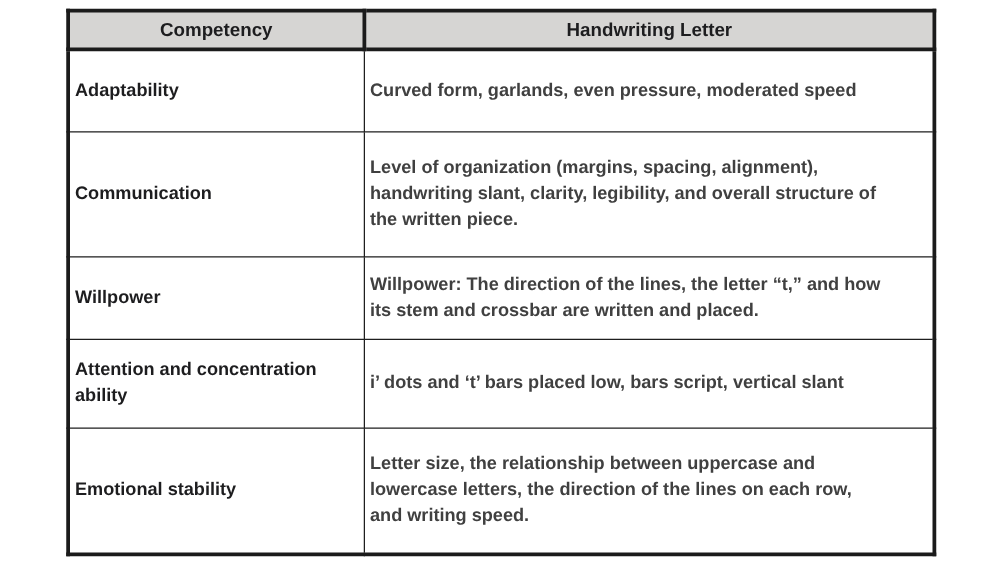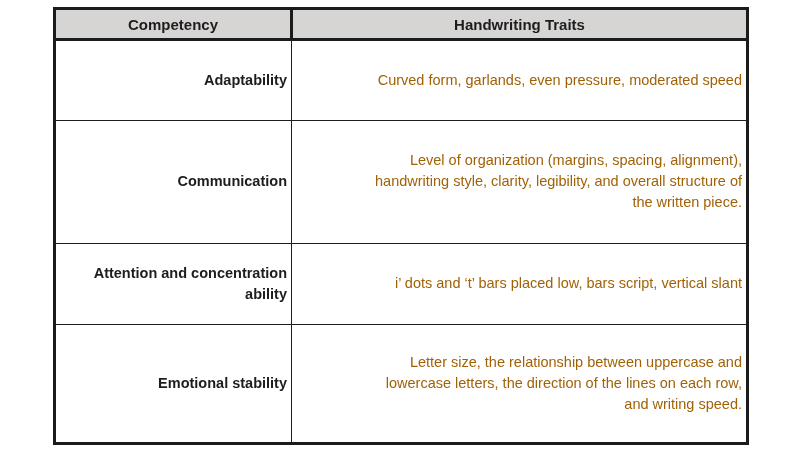--- a/index.html
+++ b/index.html
@@ -29,35 +29,35 @@
     border:3px solid #1b1b1b;
     font-size:15px;
     font-weight:bold;
     color:#1d1d1f;
     text-align:center;
     vertical-align:middle;
     padding:2px 19px;
   }
   td{
     border:1.5px solid #1e1e1e;
-    text-align:right;
+    text-align:left;
     vertical-align:middle;
     padding:2px 4px;
     white-space:pre-line;
     line-height:21px;
   }
   td.c-competency{
     font-weight:bold;
     font-size:14.5px;
     color:#1d1d1f;
   }
   td.c-traits{
-    font-weight:normal;
+    font-weight:bold;
     font-size:14.5px;
-    color:#a16207;
+    color:#404040;
   }
   thead tr{height:31px;}
   tbody tr:nth-child(1){height:47px;}
   tbody tr:nth-child(2){height:71px;}
   tbody tr:nth-child(3){height:47px;}
   tbody tr:nth-child(4){height:50px;}
   tbody tr:nth-child(5){height:72px;}
   tbody tr:nth-child(6){height:120px;}
 </style>
 </head>
@@ -65,33 +65,38 @@
 
 <div class="canvas">
   <table class="grid">
     <colgroup>
       <col class="col-competency">
       <col class="col-traits">
     </colgroup>
     <thead>
       <tr>
         <th>Competency</th>
-        <th>Handwriting Traits</th>
+        <th>Handwriting Letter</th>
       </tr>
     </thead>
     <tbody>
       <tr>
         <td class="c-competency">Adaptability</td>
         <td class="c-traits">Curved form, garlands, even pressure, moderated speed</td>
       </tr>
       <tr>
         <td class="c-competency">Communication</td>
         <td class="c-traits">Level of organization (margins, spacing, alignment),
-handwriting style, clarity, legibility, and overall structure of
+handwriting slant, clarity, legibility, and overall structure of
 the written piece.</td>
+      </tr>
+      <tr>
+        <td class="c-competency">Willpower</td>
+        <td class="c-traits">Willpower: The direction of the lines, the letter “t,” and how
+its stem and crossbar are written and placed.</td>
       </tr>
       <tr>
         <td class="c-competency">Attention and concentration
 ability</td>
         <td class="c-traits">i’ dots and ‘t’ bars placed low, bars script, vertical slant</td>
       </tr>
       <tr>
         <td class="c-competency">Emotional stability</td>
         <td class="c-traits">Letter size, the relationship between uppercase and
 lowercase letters, the direction of the lines on each row,

